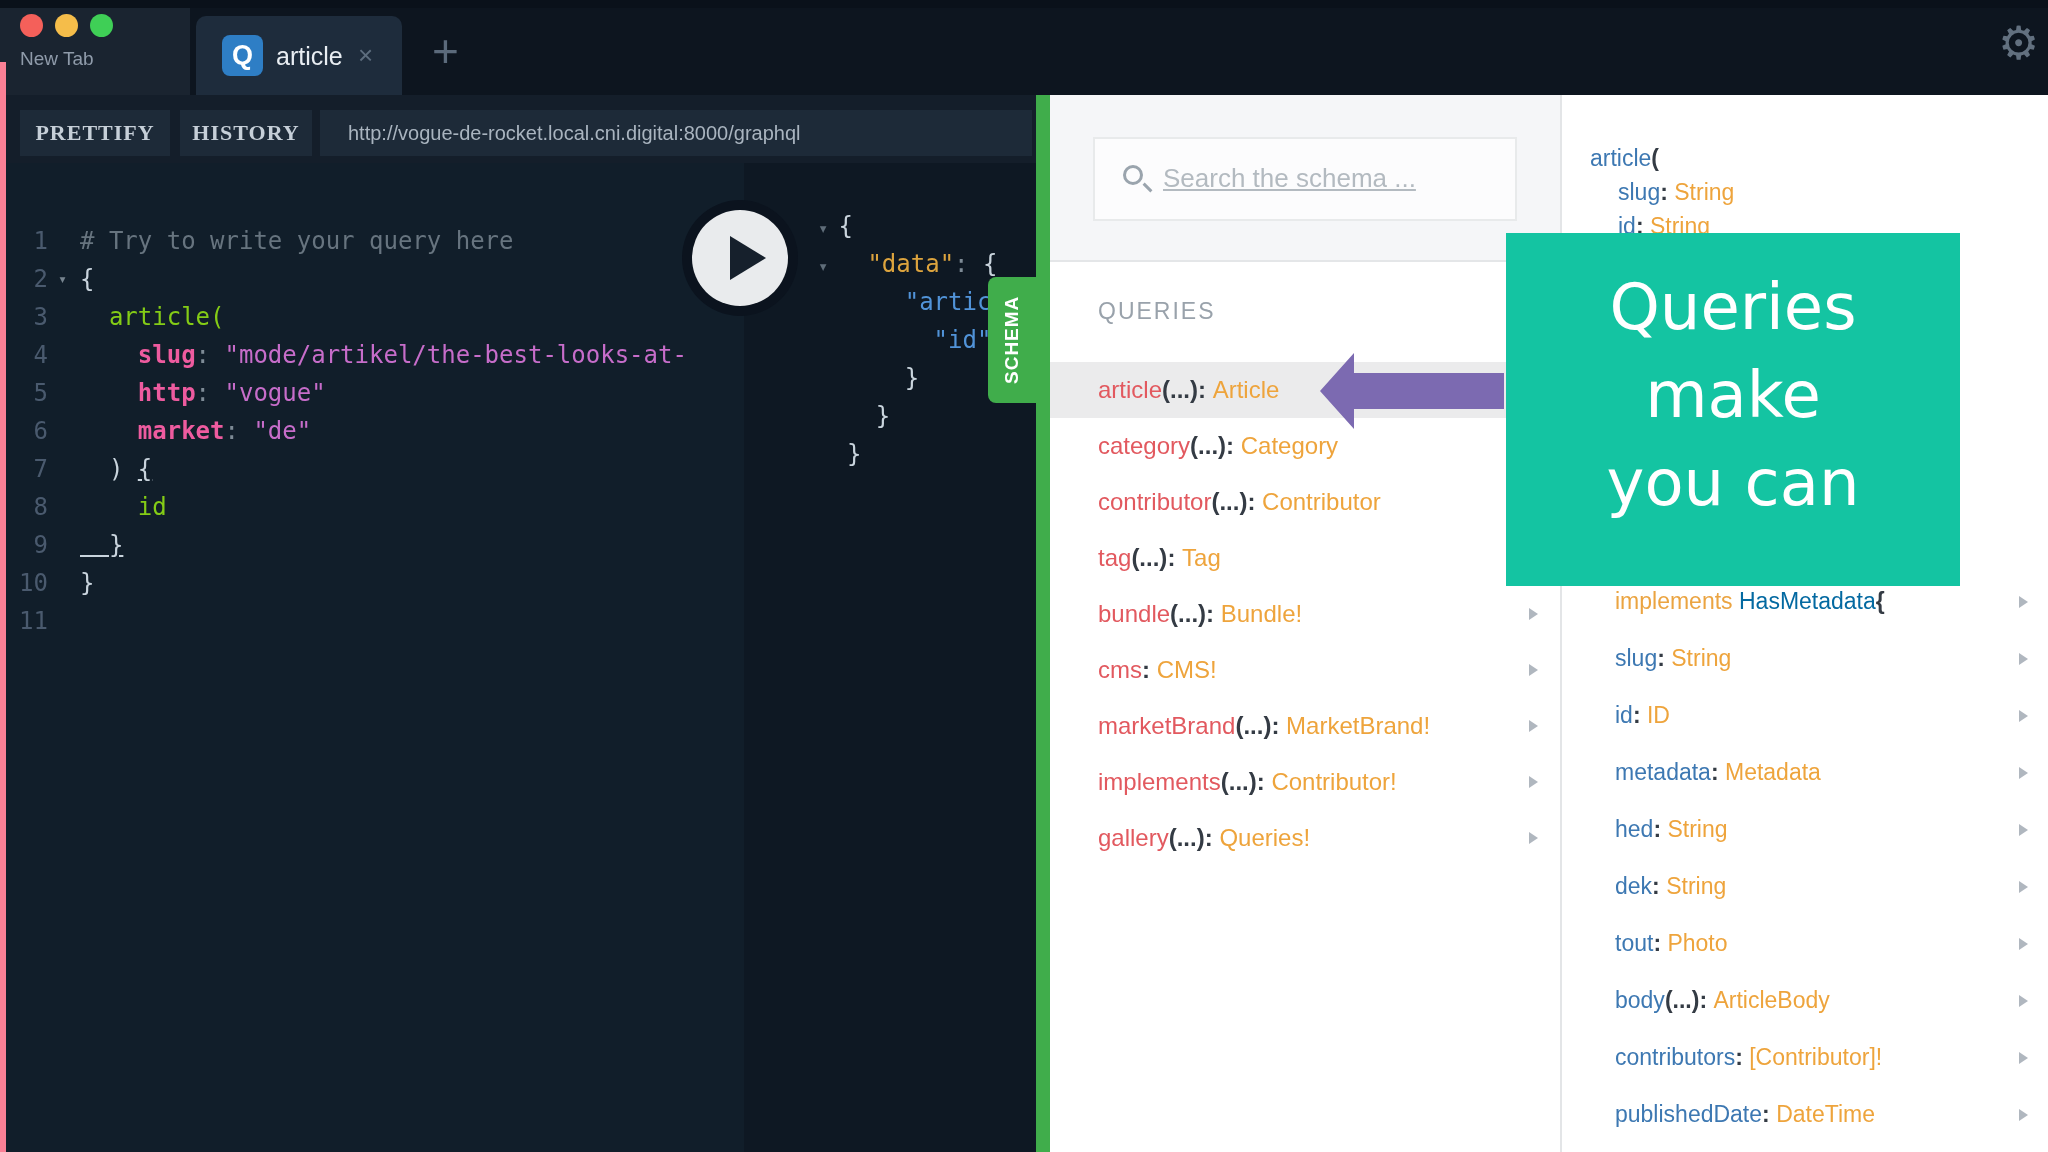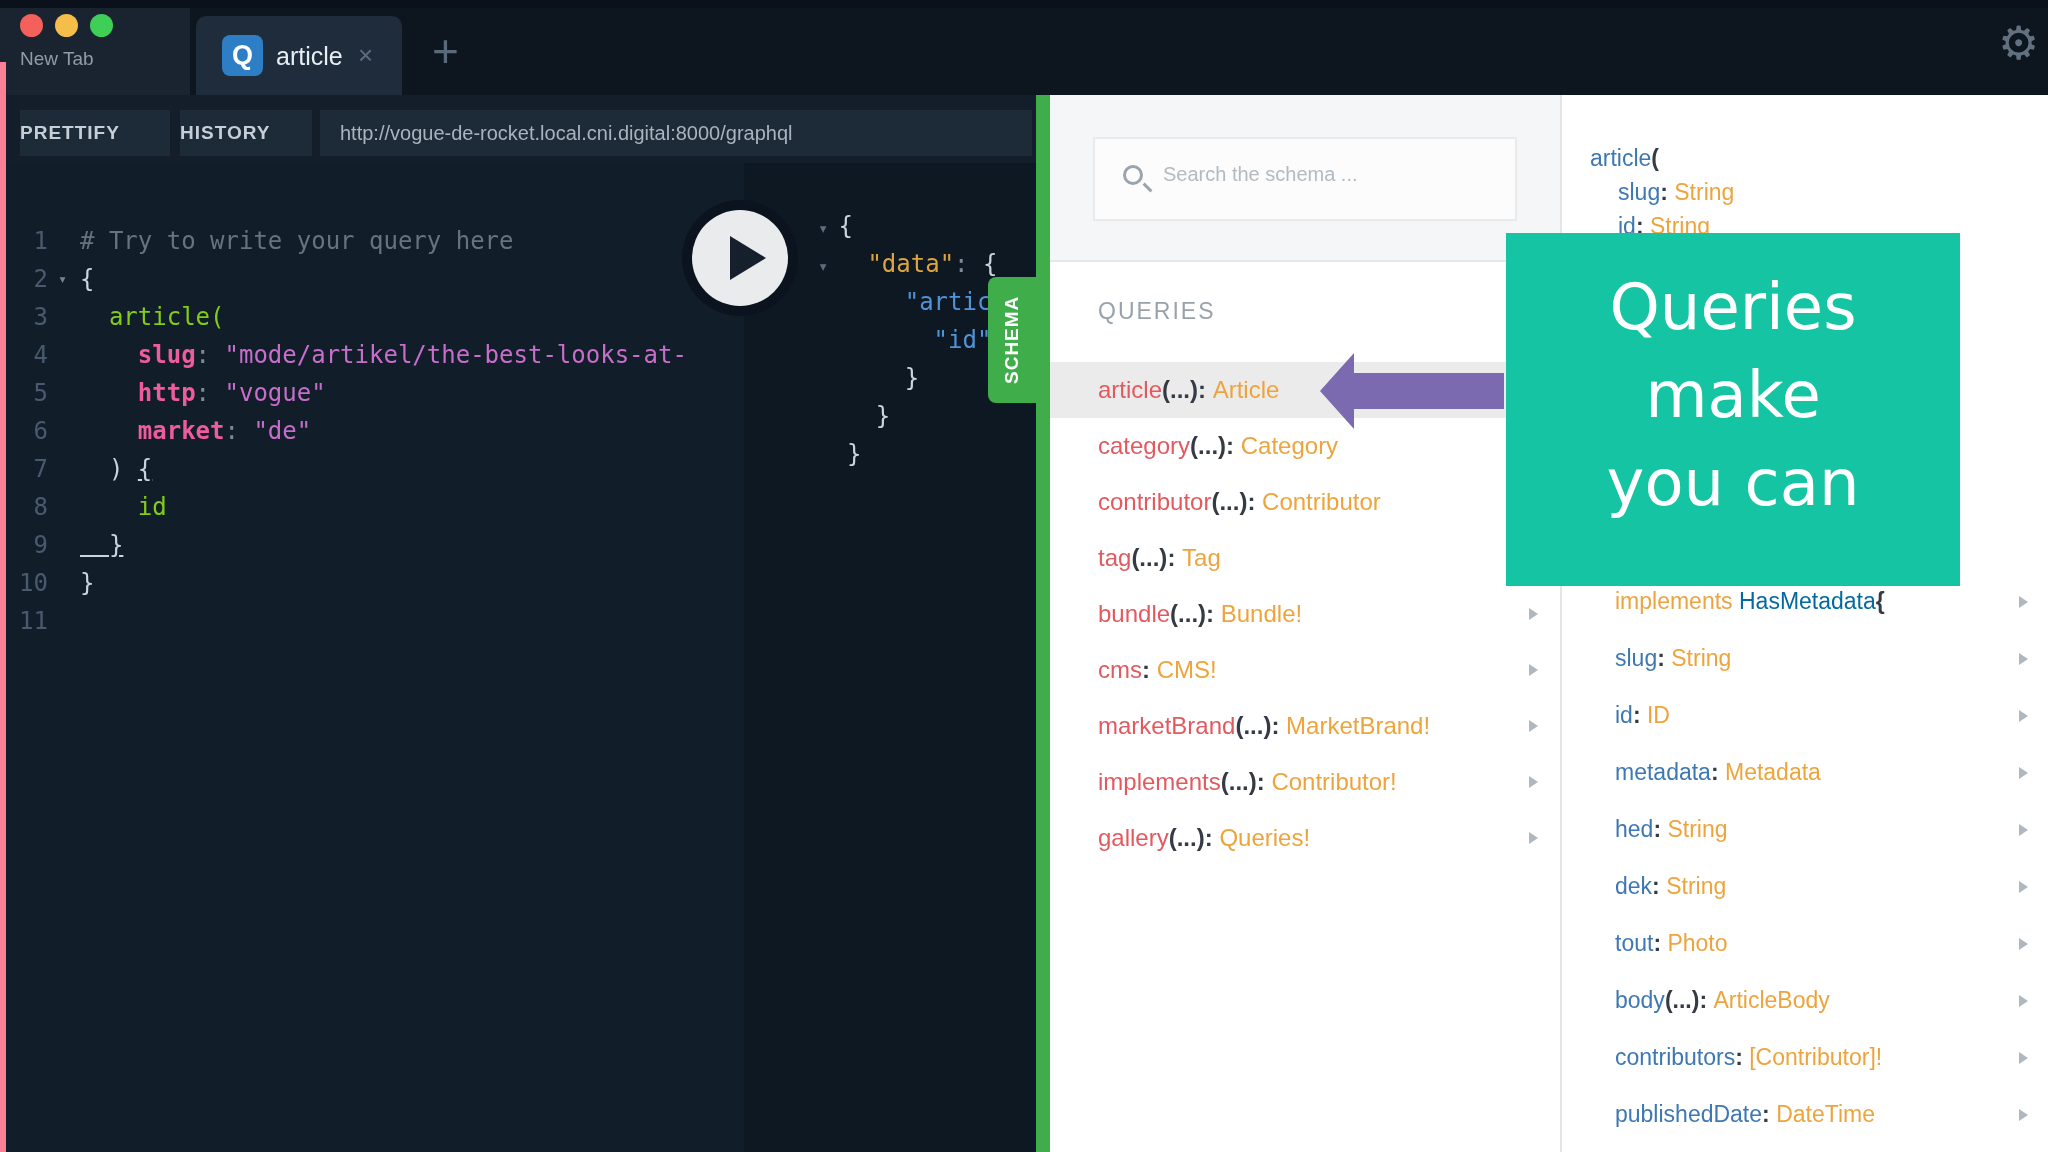--- a/index.html
+++ b/index.html
@@ -19,25 +19,25 @@
   .qbadge { position:absolute; left:26px; top:19px; width:41px; height:41px; background:#2e7ec5;
             border-radius:8px; color:#fff; font-weight:bold; font-size:27px; text-align:center; line-height:41px; }
   .tab-title { position:absolute; left:80px; top:26px; font-size:25px; color:#e8edf2; }
   .tab-close { position:absolute; left:162px; top:24px; font-size:26px; color:#5d6d7e; }
   .plus-btn { position:absolute; left:432px; top:24px; font-size:46px; color:#5b6a7b; font-weight:300; }
   .gear { position:absolute; left:1998px; top:16px; font-size:46px; color:#62707f; }
 
   
   .toolbar { position:absolute; left:0; top:95px; width:1036px; height:68px; background:#141e2a; }
   .tbtn { position:absolute; top:15px; height:46px; background:#1d2a38; color:#c6cfd8;
-          font-size:19px; font-weight:bold; letter-spacing:1px; line-height:46px; text-align:left; }
+          font-size:22px; font-weight:bold; letter-spacing:1px; line-height:46px; text-align:center;font-family:Liberation Serif, serif; }
   .tbtn.prettify { left:20px; width:150px; }
   .tbtn.history  { left:180px; width:132px; }
   .urlbox { position:absolute; left:320px; top:15px; width:712px; height:46px; background:#1d2a38;
-            color:#a9b4bf; font-size:20px; line-height:46px; padding-left:20px; white-space:nowrap; overflow:hidden; }
+            color:#a9b4bf; font-size:20px; line-height:46px; padding-left:28px; white-space:nowrap; overflow:hidden; }
 
   
   .editor { position:absolute; left:0; top:163px; width:1036px; height:989px; background:#111e2a; }
   .resp-pane { position:absolute; left:744px; top:0; width:292px; height:989px; background:#0e1823; overflow:hidden; }
   .pink-stripe { position:absolute; left:0; top:62px; width:6px; height:1090px; background:#fa8095; z-index:5; }
 
   .ed-code { position:absolute; left:0; top:59px; width:744px; overflow:hidden; }
   .ed-line { height:38px; line-height:38px; font-family:"DejaVu Sans Mono", monospace; font-size:24px;
              display:flex; white-space:pre; }
   .gutter { width:58px; text-align:right; padding-right:10px; color:#4a5a6e; flex:none; }
@@ -69,21 +69,21 @@
 
   
   .docs-panel { position:absolute; left:1050px; top:95px; width:510px; height:1057px; background:#fff; }
   .docs-header { position:absolute; left:0; top:0; width:510px; height:167px; background:#f5f6f8;
                  border-bottom:2px solid #e4e6e8; }
   .search-box { position:absolute; left:43px; top:42px; width:424px; height:84px; background:#fcfcfd;
                 border:2px solid #e8eaeb; }
   .mag { position:absolute; left:28px; top:26px; width:20px; height:20px; border:3px solid #9aa4ad; border-radius:50%; }
   .mag::after { content:""; position:absolute; left:16px; top:18px; width:11px; height:3px;
                 background:#9aa4ad; transform:rotate(45deg); }
-  .search-ph { position:absolute; left:68px; top:24px; font-size:20px; color:#b3bac0; }
+  .search-ph { position:absolute; left:68px; top:24px; font-size:26px; color:#b3bac0;text-decoration:underline; }
   .section-label { position:absolute; left:48px; top:203px; font-size:23px; color:#99a2ab; letter-spacing:2px; }
   .docs-rows { position:absolute; left:0; top:267px; width:510px; }
   .docs-rows .row { position:relative; height:56px; display:flex; align-items:center; padding-left:48px; font-size:24px; }
   .docs-rows .row.hl { background:#ebebec; }
   .q-name { color:#e2595f; } .q-args { color:#343b44; font-weight:bold; }
   .q-colon { color:#343b44; font-weight:bold; white-space:pre; } .q-type { color:#eea43c; }
   .chev { position:absolute; right:22px; top:50%; margin-top:-6px; width:0; height:0;
           border-left:9px solid #b0b7bf; border-top:6px solid transparent; border-bottom:6px solid transparent; }
 
   

